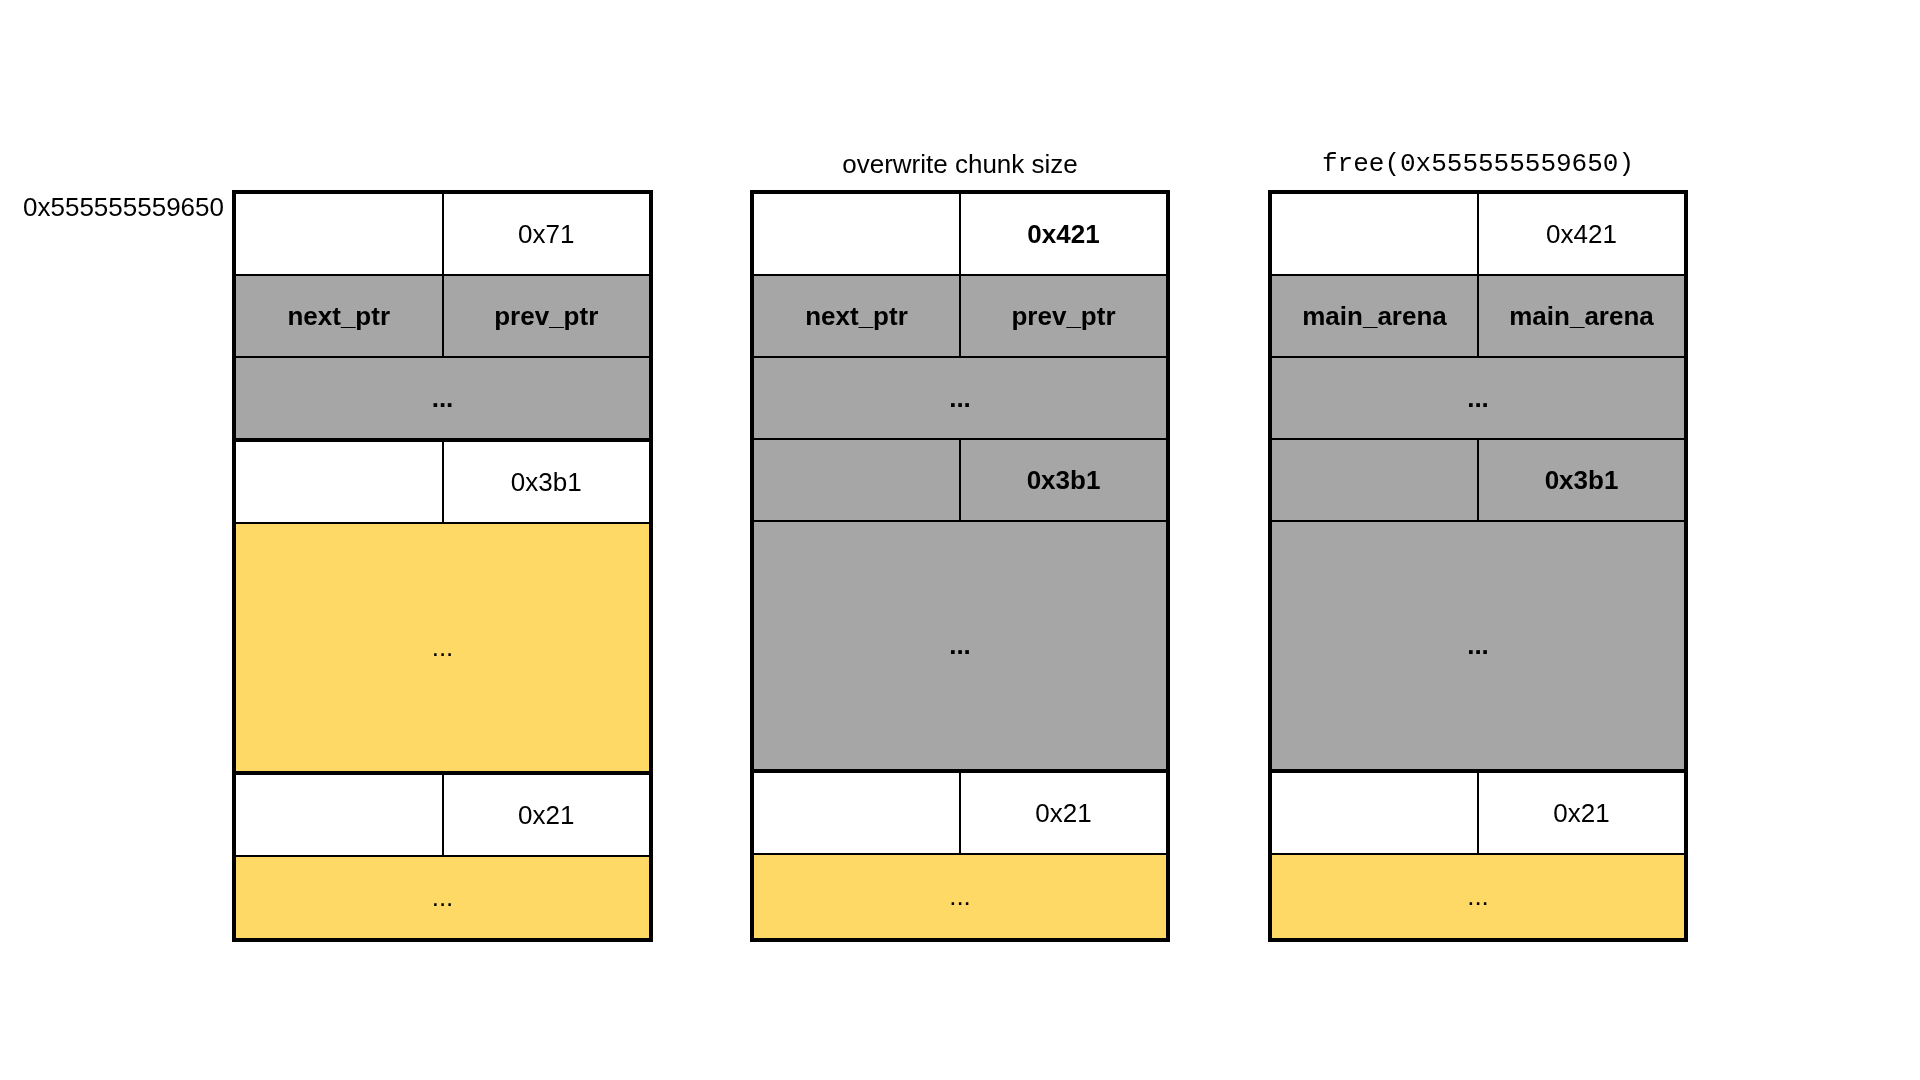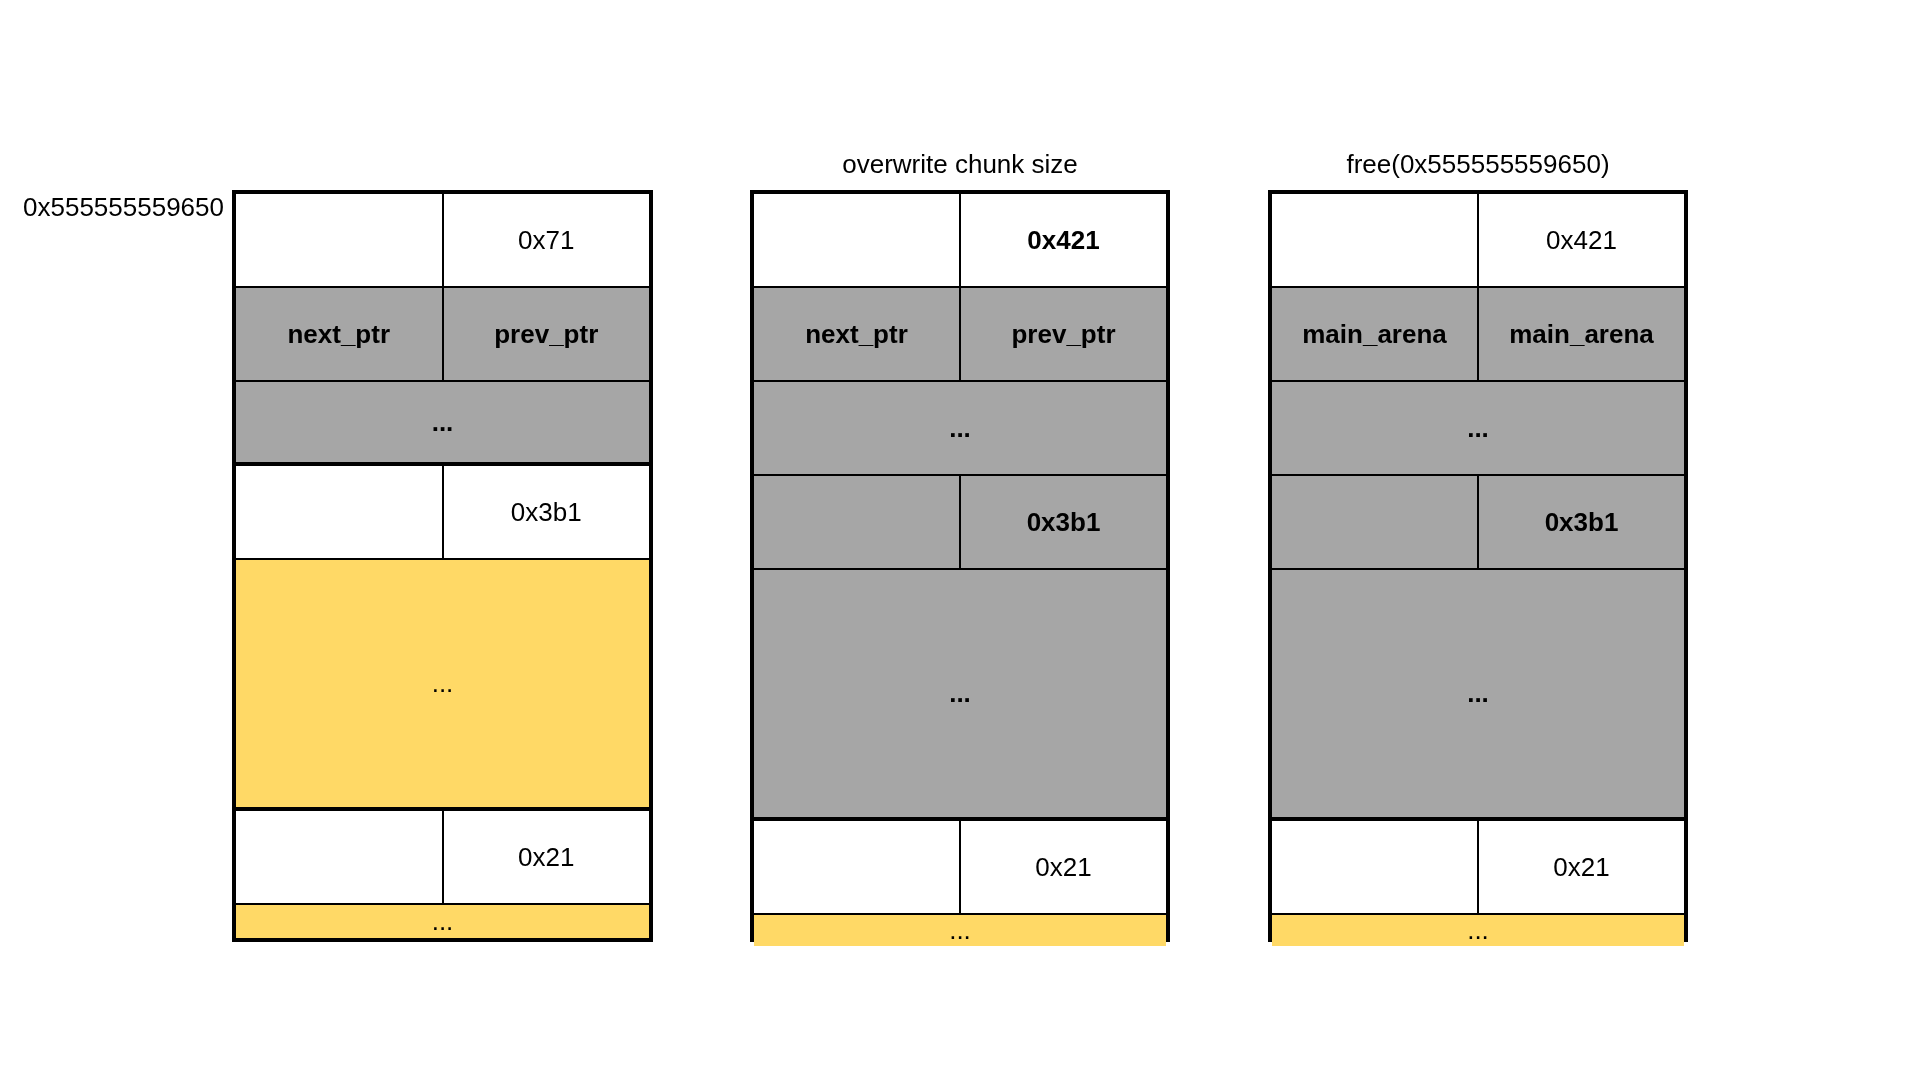--- a/index.html
+++ b/index.html
@@ -34,39 +34,39 @@
   .col-title{
     position:absolute;
     top:148px;
     height:32px;
     line-height:32px;
     text-align:center;
     font-size:26px;
     white-space:nowrap;
   }
   .col-title.mid{left:750px;width:420px;}
-  .col-title.right{left:1268px;width:420px;}
+  .col-title.right{left:1268px;width:420px;font-family:Liberation Mono, monospace;}
   .chunk-box{
     position:absolute;
     top:190px;
     height:752px;
     border:4px solid var(--line);
     box-sizing:border-box;
     display:flex;
     flex-direction:column;
     background:var(--bg);
   }
   .chunk-box.b1{left:232px;width:421px;}
   .chunk-box.b2{left:750px;width:420px;}
   .chunk-box.b3{left:1268px;width:420px;}
   .row{
     display:flex;
     box-sizing:border-box;
     border-bottom:2px solid var(--line);
-    height:94px;
+    height:82px;
     flex:0 0 auto;
   }
   .row.thick{border-bottom-width:4px;height:84px;}
   .row.big{height:251px;}
   .row.last{border-bottom:none;flex:1 1 auto;height:auto;}
   .cell{
     flex:1 1 0;
     display:flex;
     align-items:center;
     justify-content:center;

